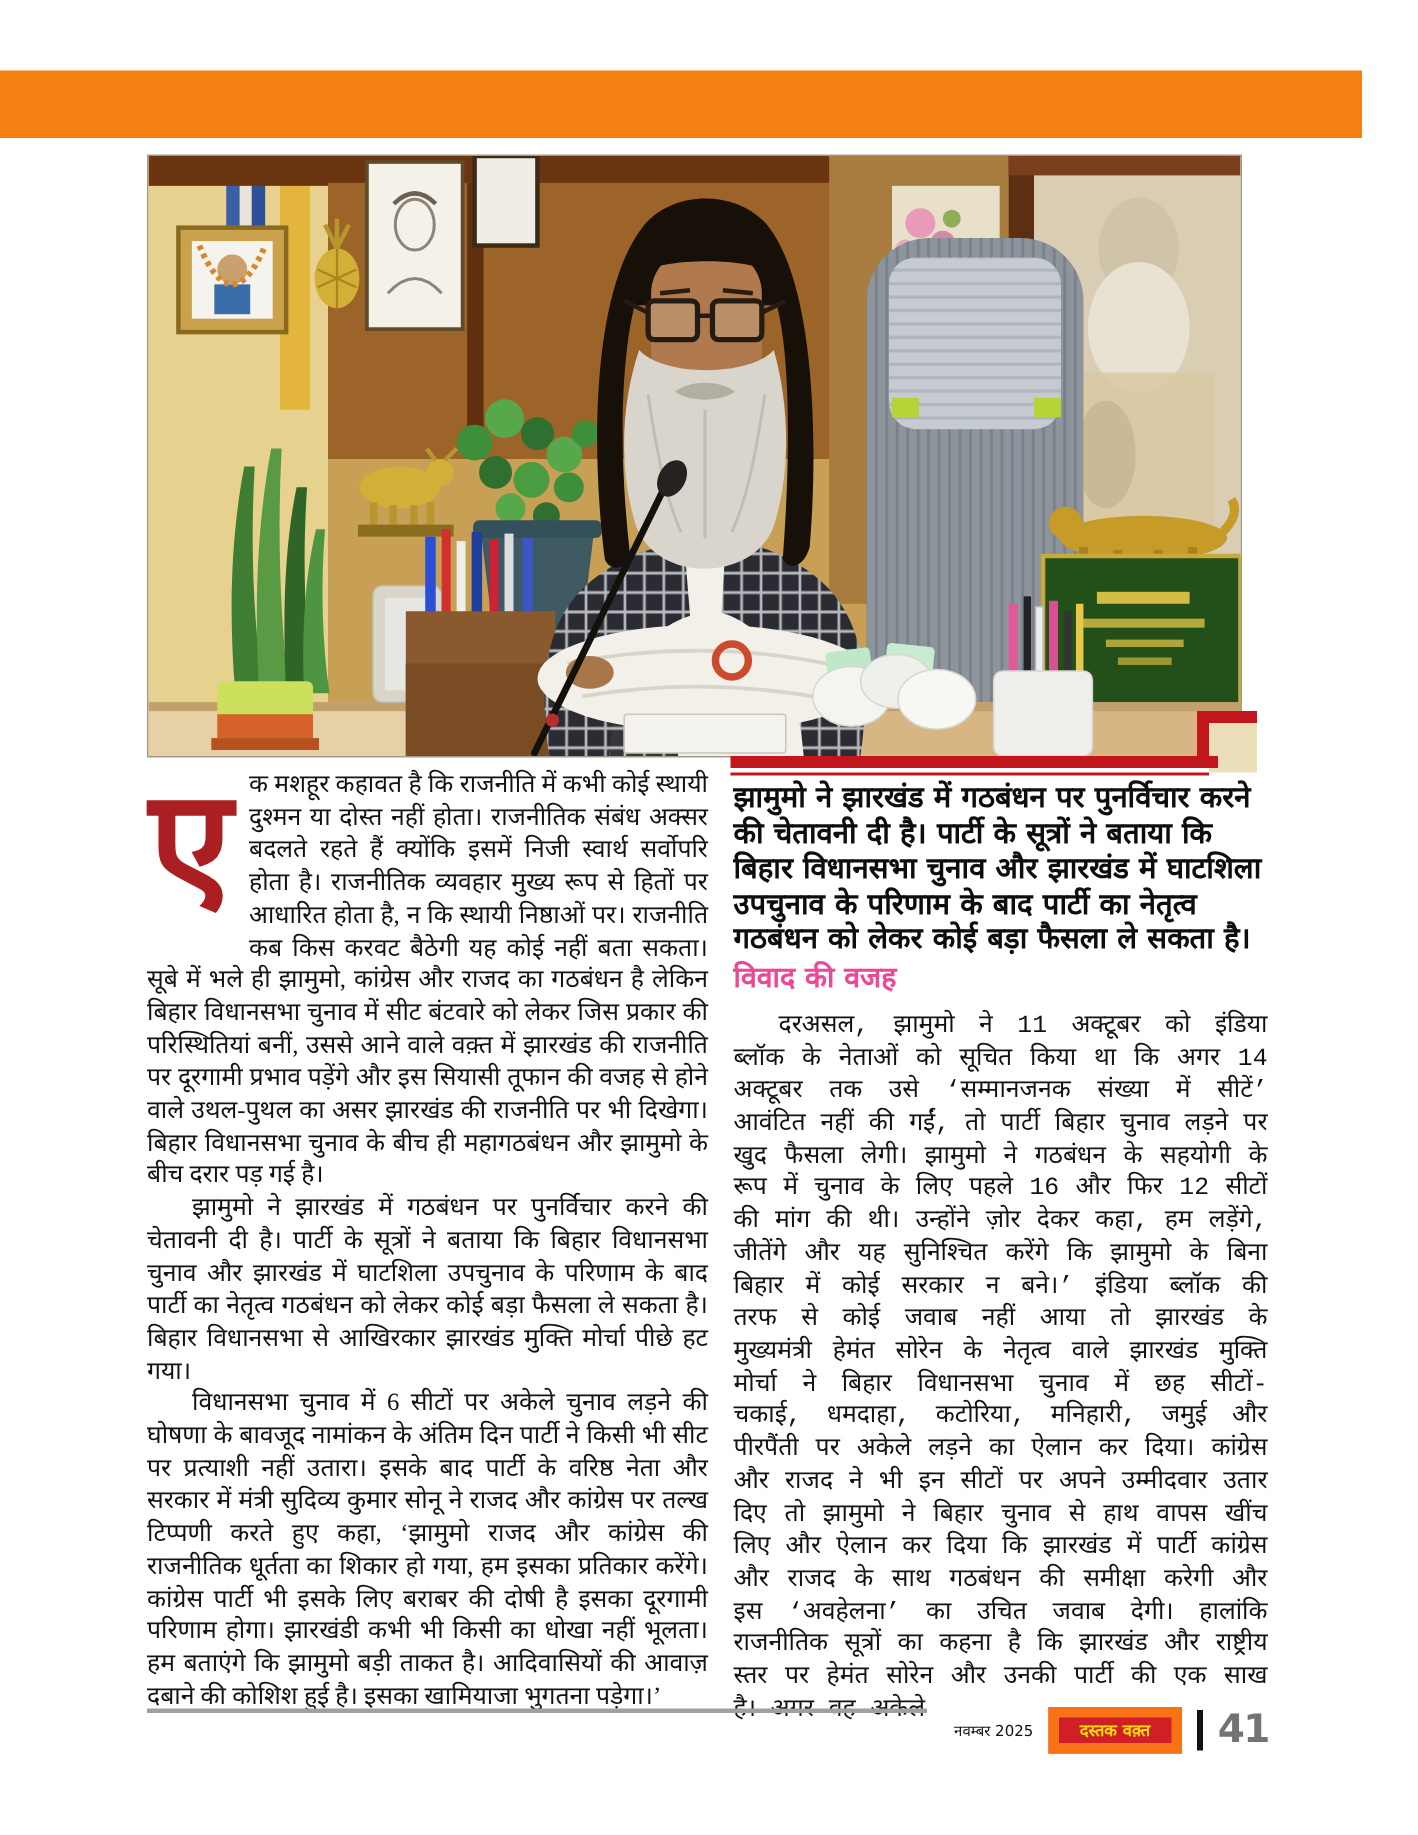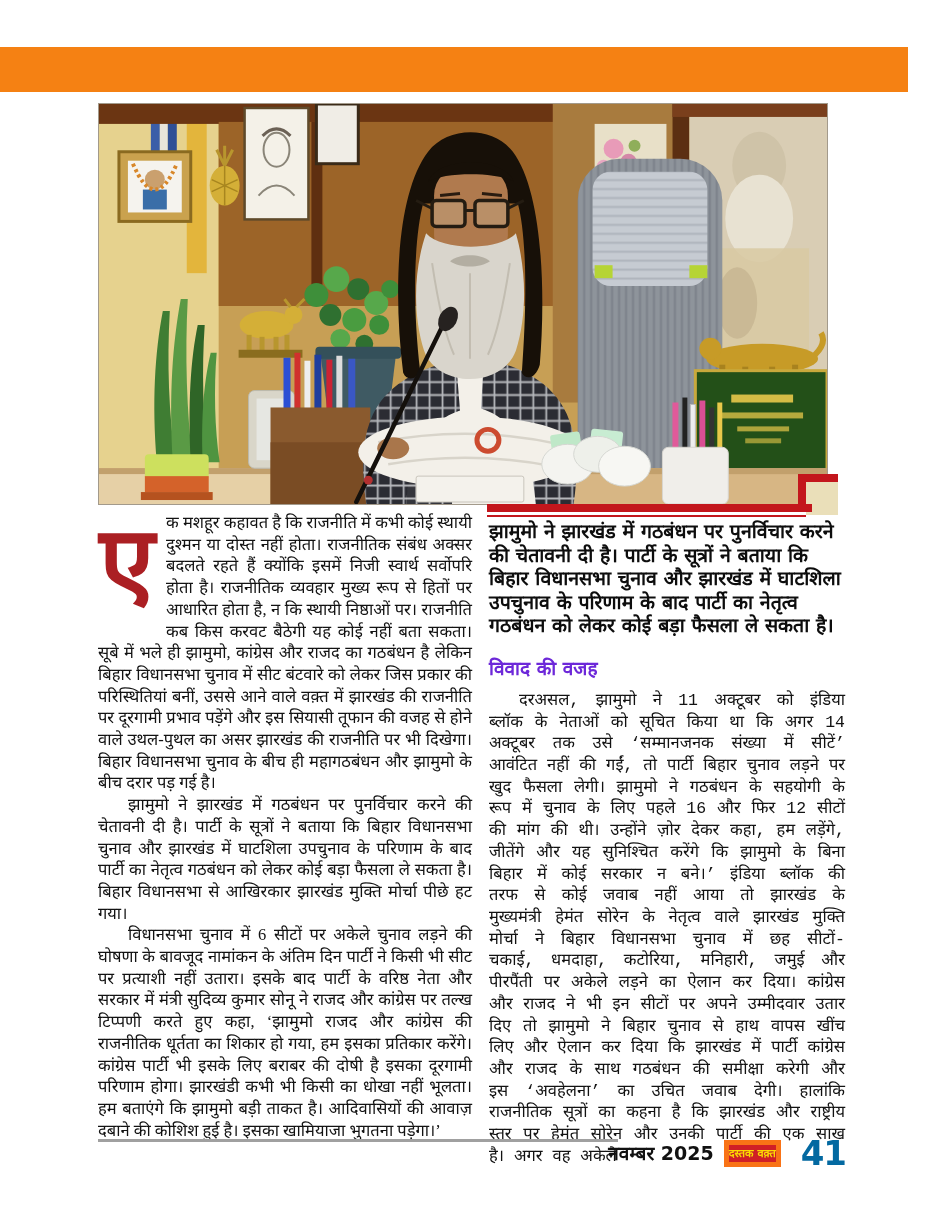--- a/index.html
+++ b/index.html
@@ -30,41 +30,41 @@
     font-family:"DejaVu Serif",serif; font-weight:bold;
     font-size:100px; line-height:92px; color:#AB1F23; text-align:center;
   }
 
   .col-right { position:absolute; left:489px; top:520px; width:356px; }
   .pullquote {
     font-size:19.5px; line-height:23.6px; font-weight:bold; color:#0d0d0d;
     font-family:"DejaVu Sans",sans-serif; text-align:left;
   }
   .section-heading {
-    margin-top:17px; font-size:19px; font-weight:bold; color:#6d28d9;
+    font-size:19px; font-weight:bold; color:#ec4899;
     font-family:"DejaVu Sans",sans-serif;
   }
   .section-body {
     margin-top:9px; font-family:Liberation Mono, monospace;
     font-size:16.5px; line-height:21.7px; text-align:justify; text-indent:30px;
   }
 
   .footer-line { position:absolute; left:98px; top:1139px; width:520px; height:3px; background:#a0a0a0; }
   .footer-right {
     position:absolute; top:1136px; left:610px; width:236px; height:34px;
     display:flex; align-items:center; justify-content:flex-end; gap:10px;
   }
-  .footer-date { font-size:19px; font-weight:bold; color:#111; white-space:nowrap; }
+  .footer-date { font-size:10px; font-weight:normal; color:#111; white-space:nowrap; }
   .footer-logo {
     background:#D01F26; color:#FFD900; font-size:11px; font-weight:bold;
-    padding:2px 0; line-height:13px; white-space:nowrap;
-    border:5px solid #f97316; text-shadow:0 0 1px #a33;
+    padding:2px 14px; line-height:13px; white-space:nowrap;
+    border:7px solid #f97316; text-shadow:0 0 1px #a33;
   }
   .footer-divider { width:4px; height:27px; background:#111; }
-  .footer-pagenum { font-size:34px; font-weight:800; color:#0369a1; letter-spacing:-1px; }
+  .footer-pagenum { font-size:26px; font-weight:800; color:#737373; letter-spacing:-1px; }
 </style>
 </head>
 <body>
 
 <div class="page">
 
   <div class="top-bar"></div>
 
   <div class="photo-wrap">
     <svg viewBox="0 0 730 402" preserveAspectRatio="none">

